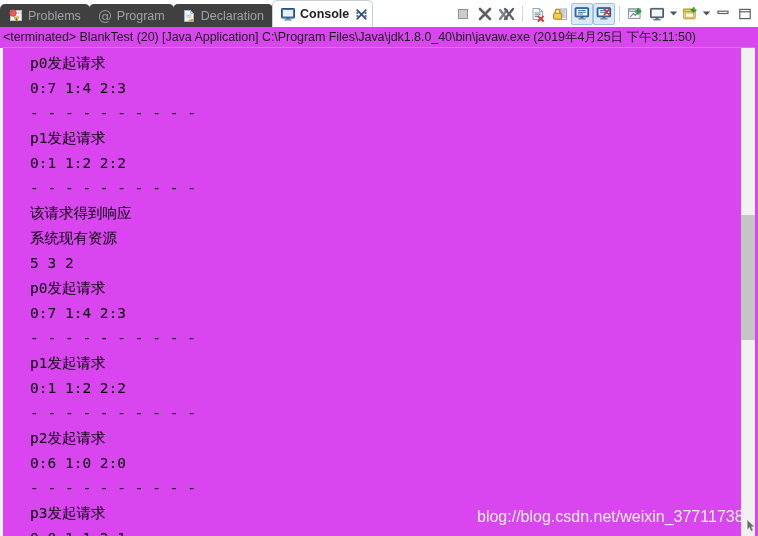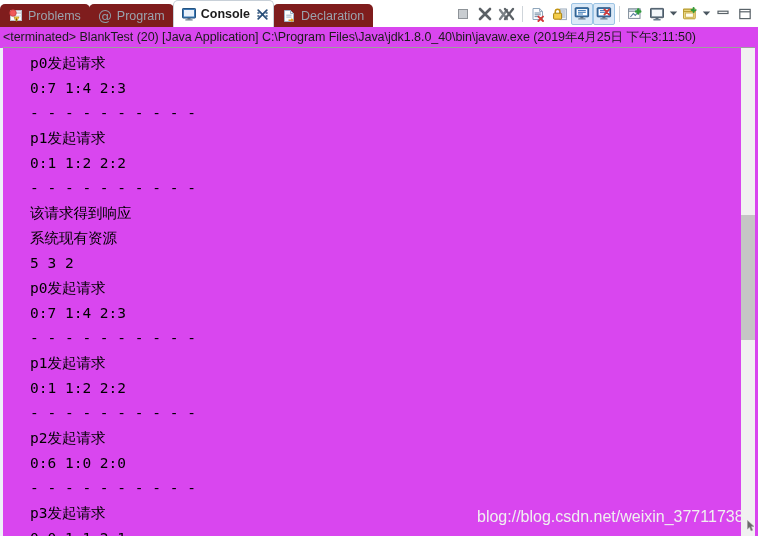--- a/index.html
+++ b/index.html
@@ -41,21 +41,21 @@
     border-right: 1px solid #dfe4ea;
     border-top-left-radius: 5px;
     border-top-right-radius: 5px;
     background: #fbfcfd;
     margin-right: -1px;
     position: relative;
     white-space: nowrap;
     box-sizing: border-box;
   }
   .tab.inactive {
-    background: #7f1d1d;
+    background: #404040;
     border-color: transparent;
   }
   .tab.active {
     height: 27px;
     color: #1c1c1c;
     font-weight: bold;
     background: #ffffff;
     border-top: 1px solid #c8d0d8;
     border-left: 1px solid #c8d0d8;
     border-right: 1px solid #c8d0d8;
@@ -205,53 +205,53 @@
       <span class="tab-label">Problems</span>
     </div>
 
     <div class="tab inactive">
       <span class="tab-icon">
         <svg width="16" height="16" viewBox="0 0 16 16">
           <text x="8" y="13" font-family="DejaVu Sans, sans-serif" font-size="14" fill="#8f99a3" text-anchor="middle">@</text>
         </svg>
       </span>
       <span class="tab-label">Program</span>
+    </div>
+
+    <div class="tab inactive">
+      <span class="tab-icon">
+        <svg width="16" height="16" viewBox="0 0 16 16">
+          <path d="M3.5 2.5 H9.5 L12.5 5.5 V13.5 H3.5 Z" fill="#fcfdfe" stroke="#9fb4c8"></path>
+          <path d="M9.5 2.5 V5.5 H12.5" fill="none" stroke="#9fb4c8"></path>
+          <line x1="5.3" y1="7.2" x2="10.6" y2="7.2" stroke="#9db3c6"></line>
+          <line x1="5.3" y1="9.1" x2="10.6" y2="9.1" stroke="#9db3c6"></line>
+          <path d="M7.5 12.2 H11.6 M10.3 10.9 L11.9 12.2 L10.3 13.5" fill="none" stroke="#e0a024" stroke-width="1.5"></path>
+        </svg>
+      </span>
+      <span class="tab-label">Declaration</span>
     </div>
 
     <div class="tab active">
       <span class="tab-icon">
         <svg width="16" height="16" viewBox="0 0 16 16">
           <rect x="1.5" y="2.5" width="13" height="9.5" rx="0.6" fill="#3b78b4" stroke="#23527f"></rect>
           <rect x="3" y="4" width="10" height="6.5" fill="#e8f1fa"></rect>
           <rect x="6.5" y="12" width="3" height="1.6" fill="#5a6b7a"></rect>
           <rect x="4.3" y="13.3" width="7.4" height="1.3" rx="0.4" fill="#6c7f8e"></rect>
         </svg>
       </span>
       <span class="tab-label">Console</span>
       <span class="tab-close">
         <svg width="11" height="11" viewBox="0 0 11 11">
           <path d="M1.2 1.2 L9.8 9.8 M9.8 1.2 L1.2 9.8" stroke="#2a4f78" stroke-width="1.7" stroke-linecap="round"></path>
           <path d="M0.4 4 H2.4 M8.6 4 H10.6 M0.4 7 H2.4 M8.6 7 H10.6" stroke="#2a4f78" stroke-width="1.3"></path>
         </svg>
       </span>
     </div>
 
-    <div class="tab inactive">
-      <span class="tab-icon">
-        <svg width="16" height="16" viewBox="0 0 16 16">
-          <path d="M3.5 2.5 H9.5 L12.5 5.5 V13.5 H3.5 Z" fill="#fcfdfe" stroke="#9fb4c8"></path>
-          <path d="M9.5 2.5 V5.5 H12.5" fill="none" stroke="#9fb4c8"></path>
-          <line x1="5.3" y1="7.2" x2="10.6" y2="7.2" stroke="#9db3c6"></line>
-          <line x1="5.3" y1="9.1" x2="10.6" y2="9.1" stroke="#9db3c6"></line>
-          <path d="M7.5 12.2 H11.6 M10.3 10.9 L11.9 12.2 L10.3 13.5" fill="none" stroke="#e0a024" stroke-width="1.5"></path>
-        </svg>
-      </span>
-      <span class="tab-label">Declaration</span>
-    </div>
-
   </div>
 </div>
 
 <div id="toolbar">
 
   <div class="tb">
     <svg width="16" height="16" viewBox="0 0 16 16">
       <rect x="3.5" y="3.5" width="9" height="9" fill="#c9cdd1" stroke="#8e9398"></rect>
     </svg>
   </div>

